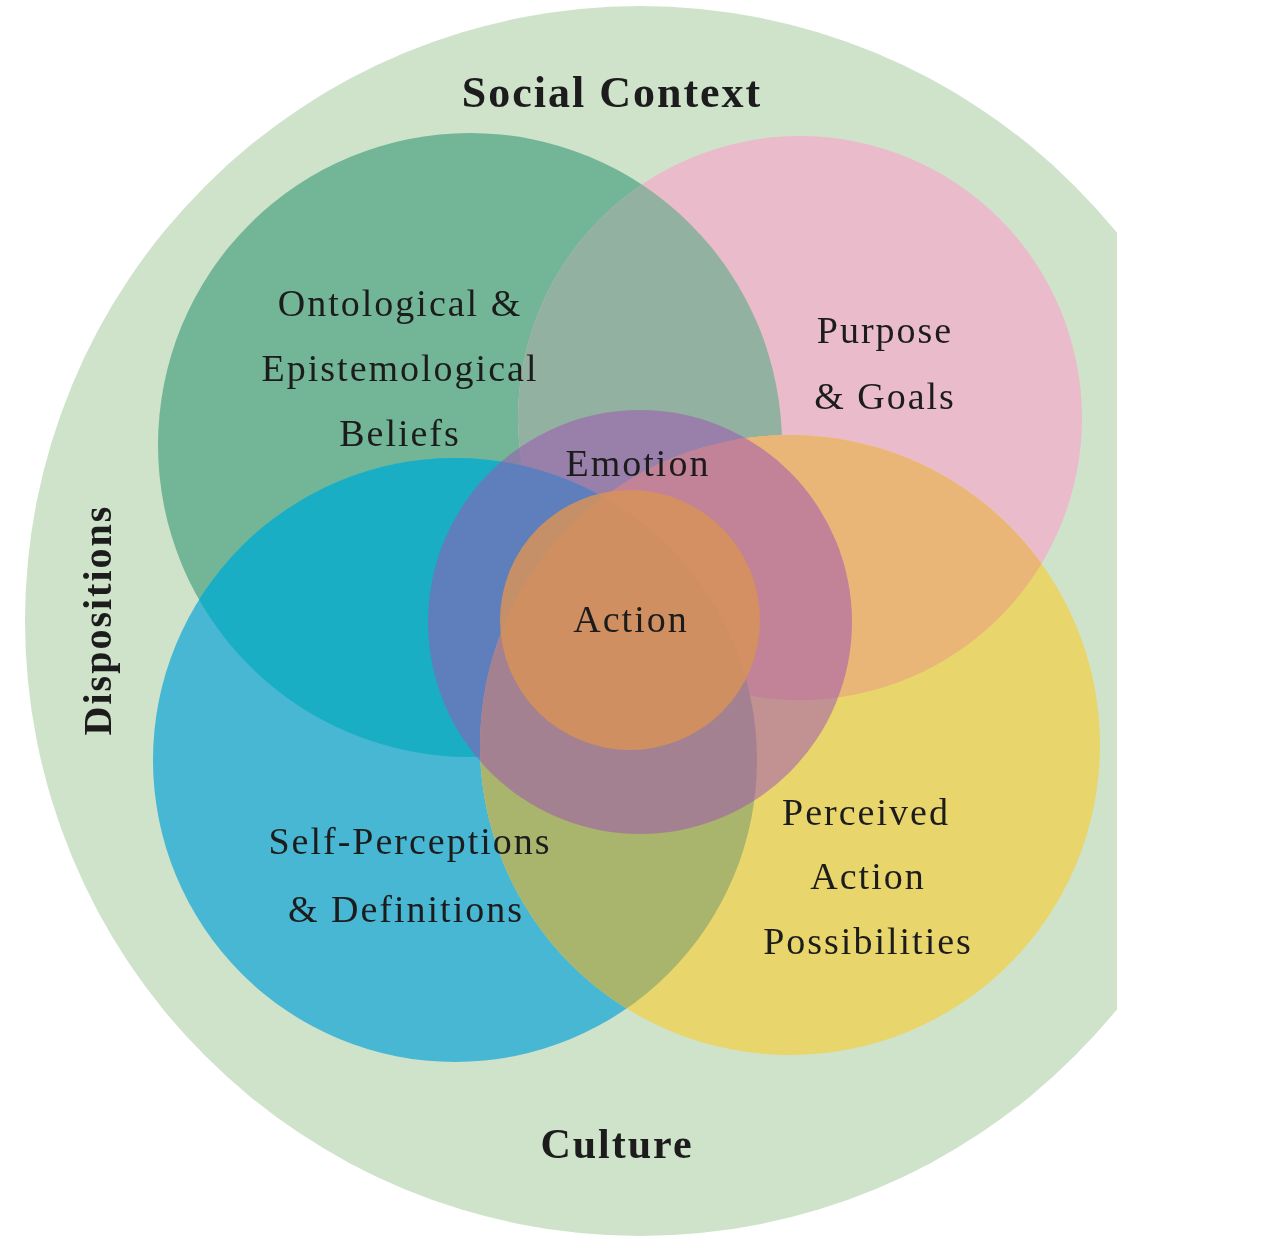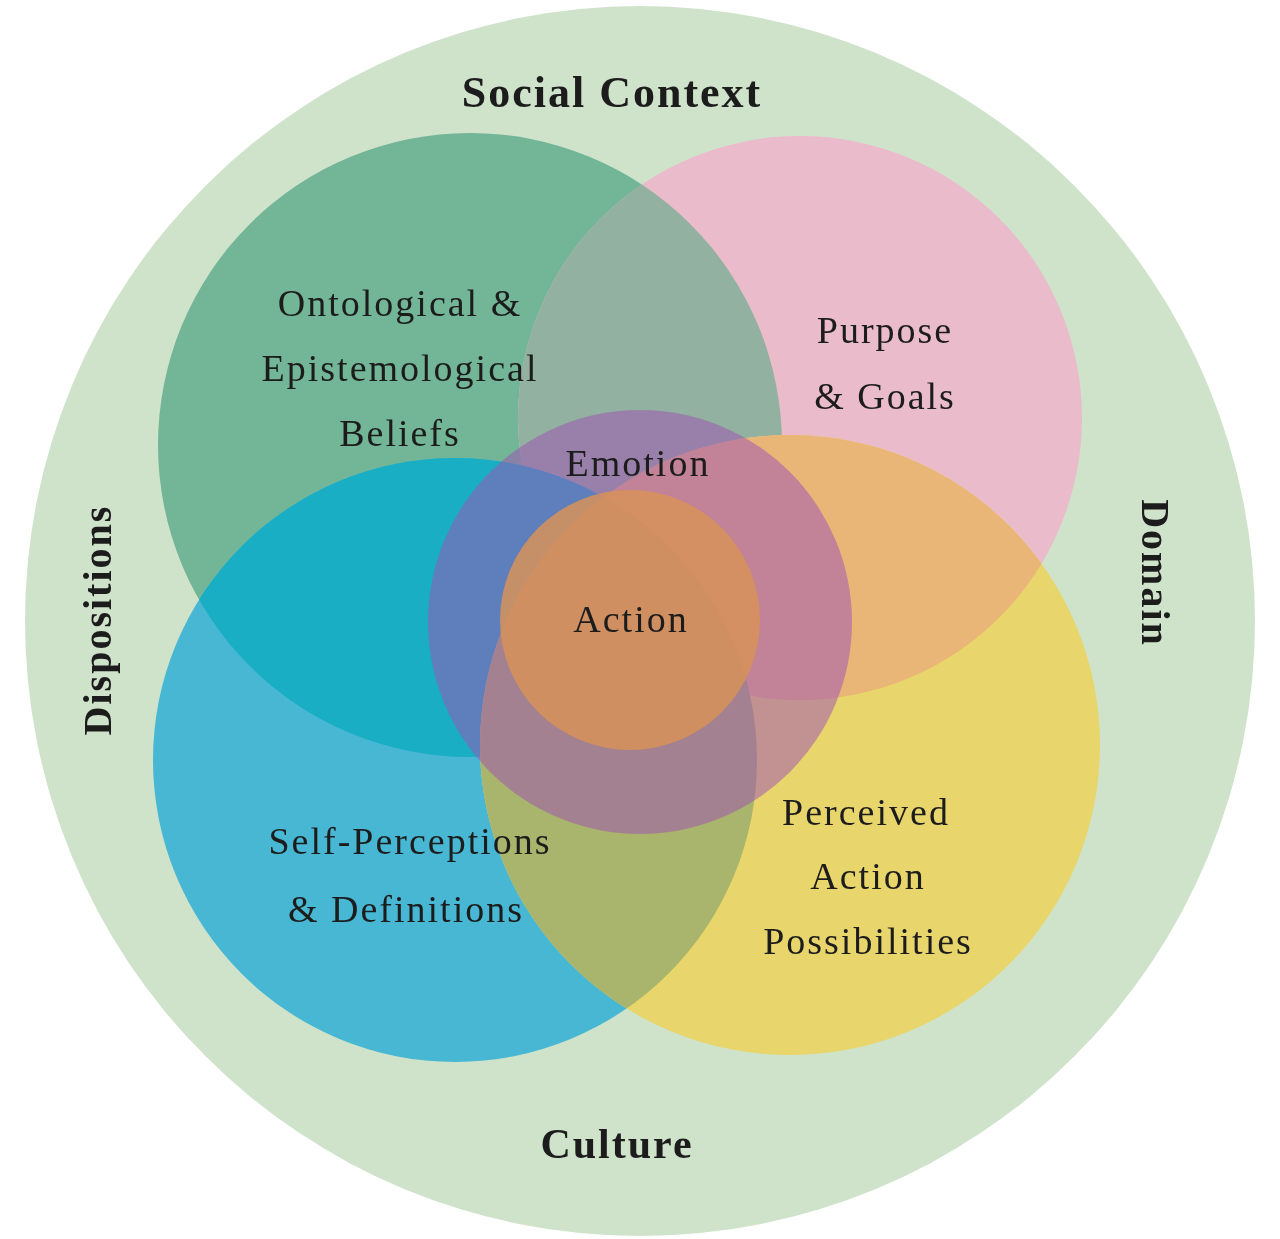--- a/index.html
+++ b/index.html
@@ -3,21 +3,21 @@
 <meta charset="utf-8">
 <style>
   html, body {
     margin: 0;
     padding: 0;
     background: #ffffff;
     font-family: "Liberation Serif", "DejaVu Serif", serif;
   }
   .stage {
     position: relative;
-    width: 1280px;
+    width: 1117px;
     height: 1239px;
     background: #ffffff;
     overflow: hidden;
     border-radius: 16px;
   }
   svg { display: block; }
   .inner-label {
     font-family: "Liberation Serif", "DejaVu Serif", serif;
     font-size: 38px;
     letter-spacing: 2px;

